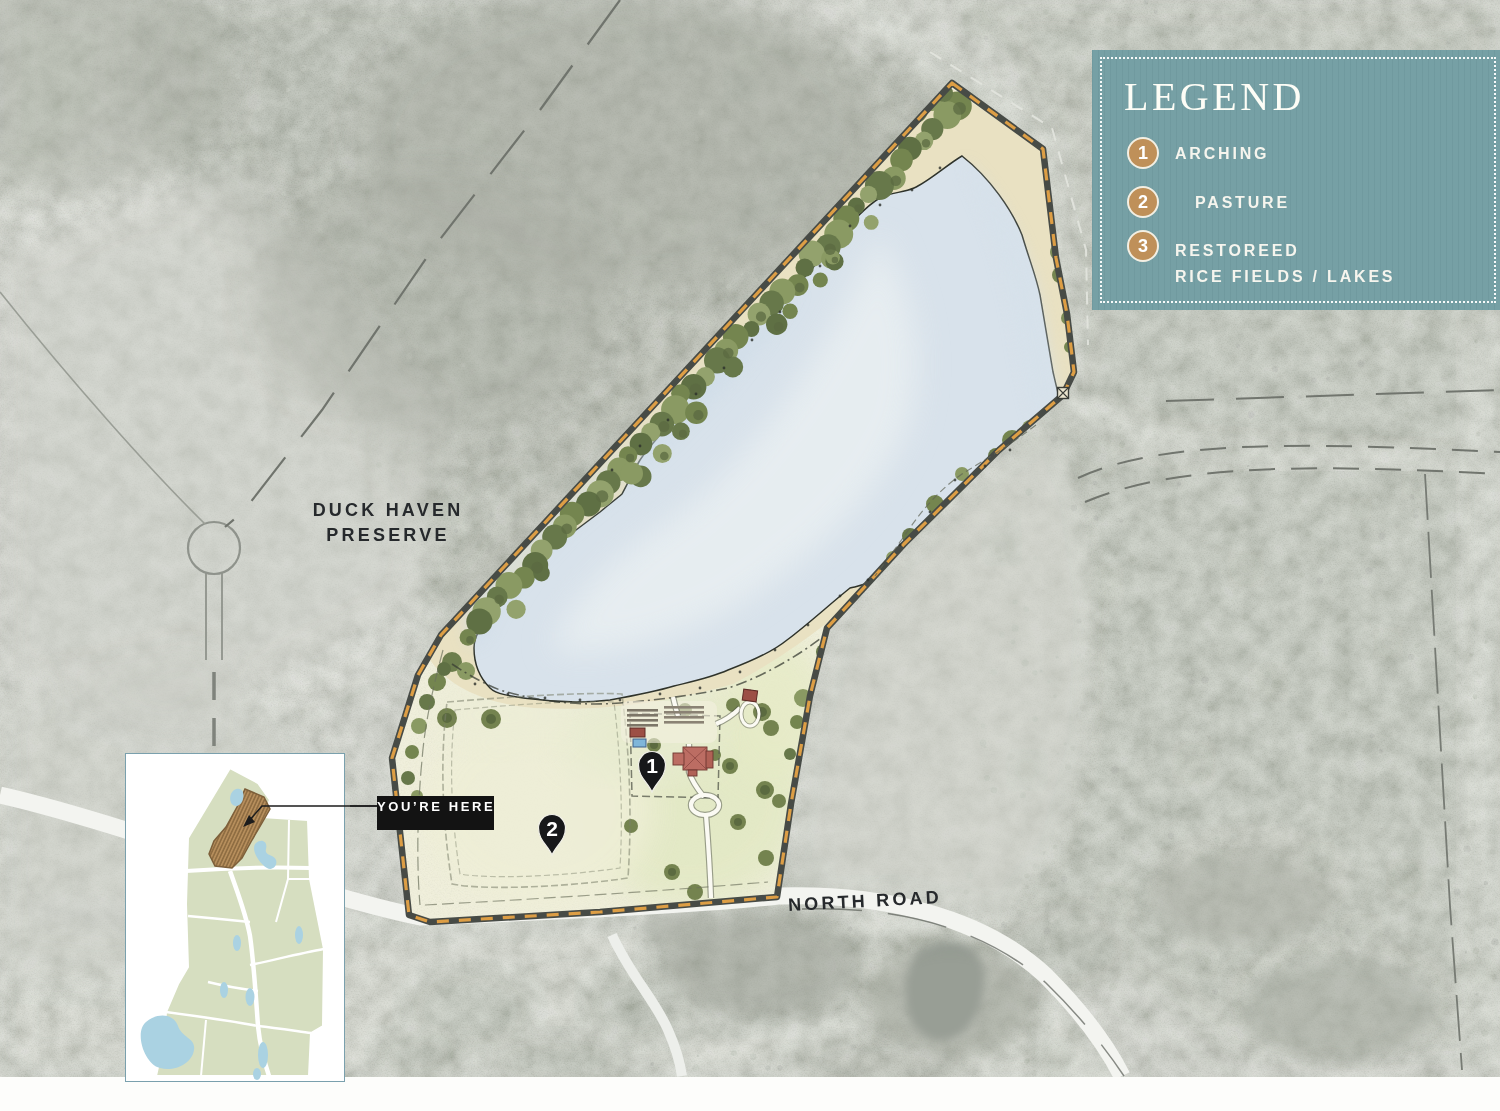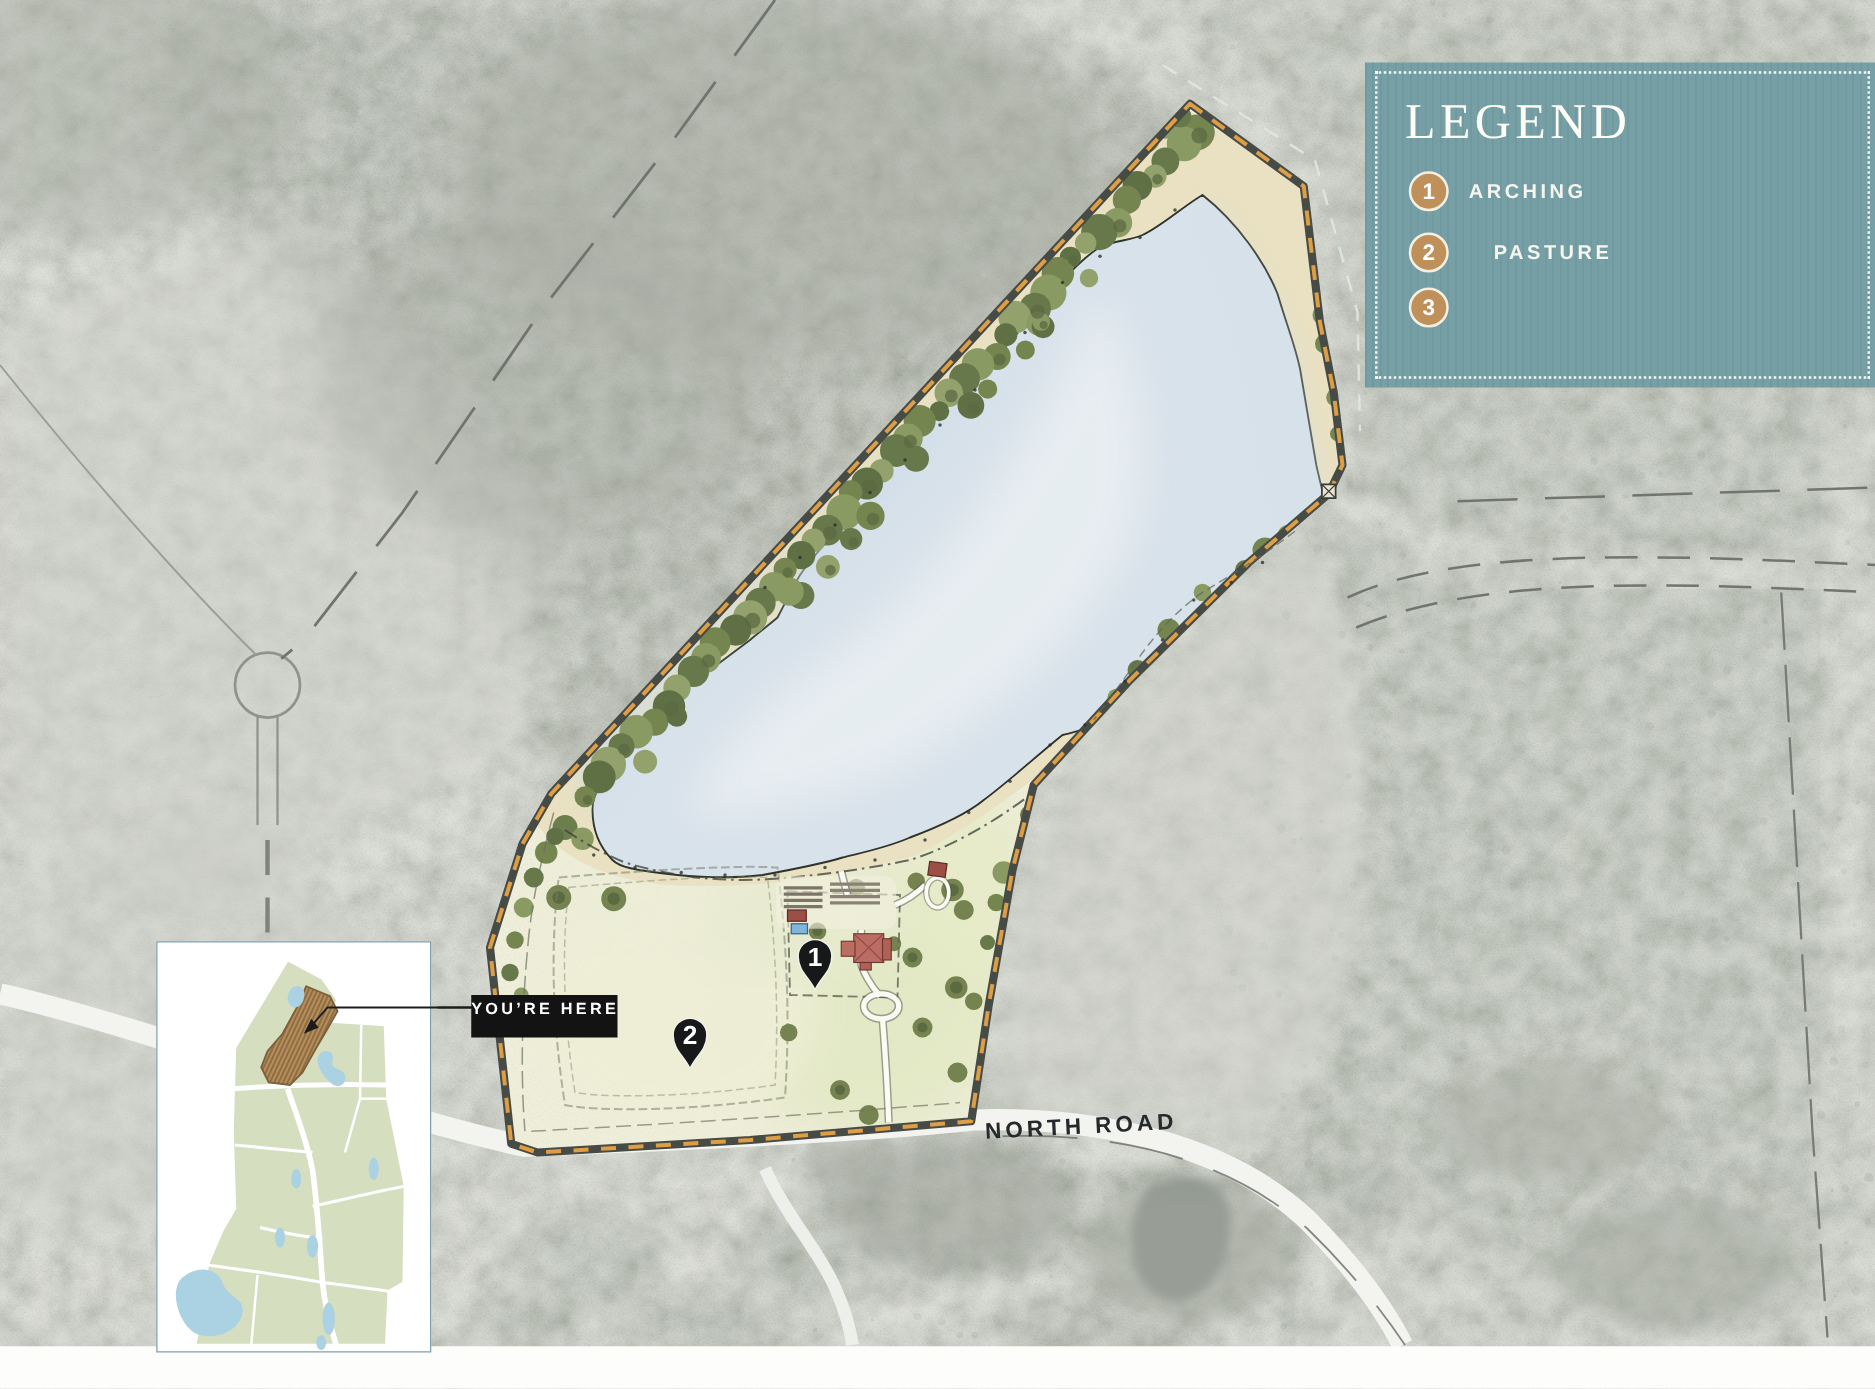--- a/index.html
+++ b/index.html
@@ -1313,20 +1313,21 @@
   <div style="position:absolute;left:83px;top:95px;color:#f6f5ee;font-size:16px;font-weight:700;letter-spacing:2.8px;">ARCHING</div>
 
   <div style="position:absolute;left:35px;top:136px;width:28px;height:28px;border-radius:50%;background:#bf9059;
        border:2.5px solid #f3efe3;color:#fff;font-size:18px;font-weight:700;text-align:center;line-height:28px;">2</div>
 
   <div style="position:absolute;left:83px;top:144px;color:#f6f5ee;font-size:16px;font-weight:700;letter-spacing:2.8px;margin-left:20px;">PASTURE</div>
 
   <div style="position:absolute;left:35px;top:180px;width:28px;height:28px;border-radius:50%;background:#bf9059;
        border:2.5px solid #f3efe3;color:#fff;font-size:18px;font-weight:700;text-align:center;line-height:28px;">3</div>
 
+  <div style="position:absolute;left:83px;top:188px;color:#f6f5ee;font-size:16px;font-weight:700;letter-spacing:2.8px;line-height:26px;">RESTOREED<br>RICE FIELDS / LAKES</div>
 </div>
 
 <div style="position:absolute;left:125px;top:753px;width:220px;height:329px;background:#ffffff;
      border:1.5px solid #7aa0ad;box-sizing:border-box;">
 <svg width="217" height="326" viewBox="0 0 217 326" xmlns="http://www.w3.org/2000/svg">
 <defs>
 <pattern id="hatch" width="3.2" height="3.2" patternTransform="rotate(25)" patternUnits="userSpaceOnUse">
   <rect width="3.2" height="3.2" fill="#b68e5c"></rect>
             <line x1="0.8" y1="0" x2="0.8" y2="3.2" stroke="#8a683e" stroke-width="1.4"></line>
 </pattern>
@@ -1363,18 +1364,20 @@
 </div>
 
 <svg width="160" height="40" viewBox="0 0 160 40" style="position:absolute;left:230px;top:792px" xmlns="http://www.w3.org/2000/svg">
 <path d="M150,14 L32,14 L18,30" fill="none" stroke="#1c1c1c" stroke-width="1.5"></path>
 <path d="M19,23 L13,35 L25,30 Z" fill="#1c1c1c"></path>
 </svg>
 
 <div style="position:absolute;left:377px;top:796px;width:117px;height:34px;background:#131313;color:#fff;
      font-size:13px;font-weight:700;letter-spacing:2.6px;text-align:center;line-height:22px;">YOU’RE&nbsp;HERE</div>
 
+<div class="lbl" style="left:258px;top:498px;width:260px;">DUCK HAVEN
+PRESERVE</div>
 
 
 <div class="lbl" style="left:785px;top:889px;width:160px;transform:rotate(-3deg);letter-spacing:3.2px;">NORTH ROAD</div>
 
 
 </div>
 
 </body></html>

